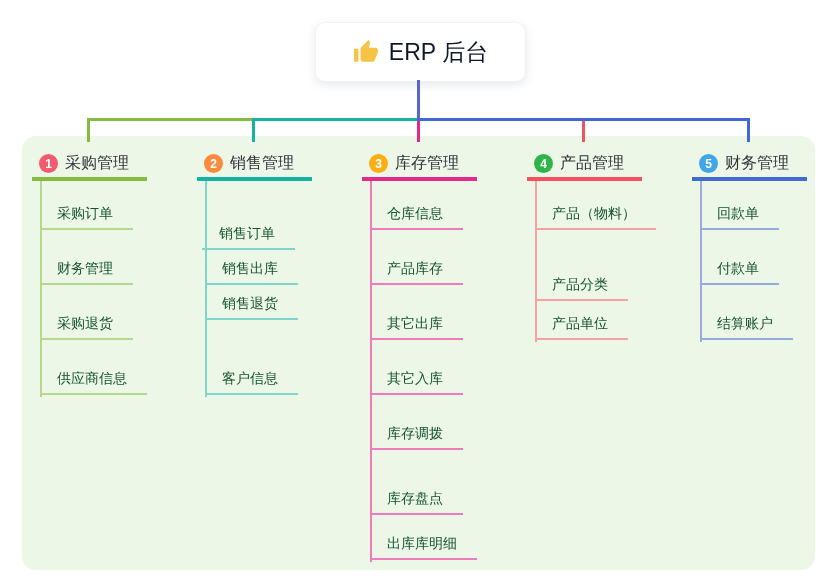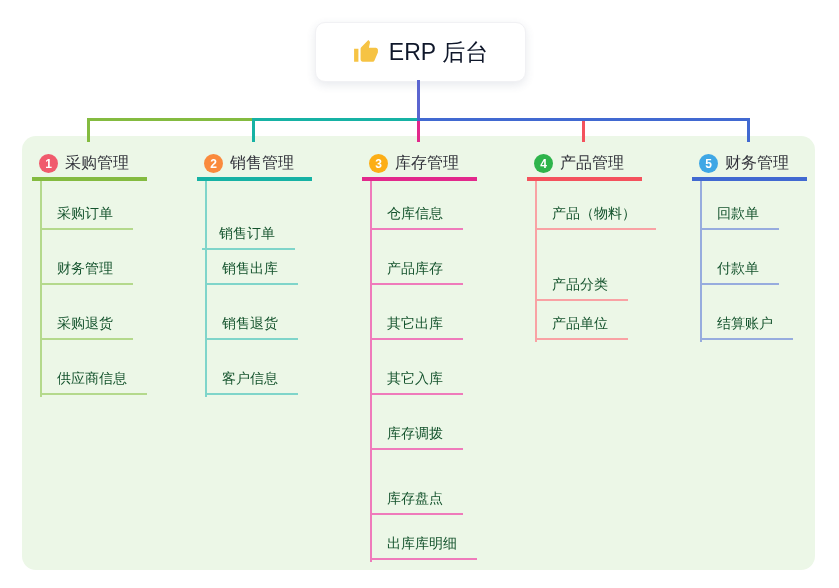--- a/index.html
+++ b/index.html
@@ -80,21 +80,21 @@
       <div class="child-node" style="left: 40px; top: 257px; border-bottom: 2px solid rgb(180, 217, 140);">财务管理</div>
       <div class="child-node" style="left: 40px; top: 312px; border-bottom: 2px solid rgb(180, 217, 140);">采购退货</div>
       <div class="child-node" style="left: 40px; top: 367px; border-bottom: 2px solid rgb(180, 217, 140);">供应商信息</div>
       <div class="branch-header" style="left: 197px; border-bottom: 4px solid rgb(22, 178, 164);">
         <span class="badge" style="background: rgb(250, 138, 61);">2</span>
         <span>销售管理</span>
       </div>
       <div class="line" style="left: 205px; top: 181px; width: 2px; height: 216px; background: rgb(127, 213, 202);"></div>
       <div class="child-node" style="left: 202px; top: 202px; border-bottom: 2px solid rgb(127, 213, 202); margin-top: 20px;">销售订单</div>
       <div class="child-node" style="left: 205px; top: 257px; border-bottom: 2px solid rgb(127, 213, 202);">销售出库</div>
-      <div class="child-node" style="left: 205px; top: 312px; border-bottom: 2px solid rgb(127, 213, 202);">销售退货</div>
+      <div class="child-node" style="left: 205px; top: 292px; border-bottom: 2px solid rgb(127, 213, 202);">销售退货</div>
       <div class="child-node" style="left: 205px; top: 367px; border-bottom: 2px solid rgb(127, 213, 202);">客户信息</div>
       <div class="branch-header" style="left: 362px; border-bottom: 4px solid rgb(226, 41, 140);">
         <span class="badge" style="background: rgb(252, 174, 22);">3</span>
         <span>库存管理</span>
       </div>
       <div class="line" style="left: 370px; top: 181px; width: 2px; height: 381px; background: rgb(239, 123, 187);"></div>
       <div class="child-node" style="left: 370px; top: 202px; border-bottom: 2px solid rgb(239, 123, 187);">仓库信息</div>
       <div class="child-node" style="left: 370px; top: 257px; border-bottom: 2px solid rgb(239, 123, 187);">产品库存</div>
       <div class="child-node" style="left: 370px; top: 312px; border-bottom: 2px solid rgb(239, 123, 187);">其它出库</div>
       <div class="child-node" style="left: 370px; top: 367px; border-bottom: 2px solid rgb(239, 123, 187);">其它入库</div>

